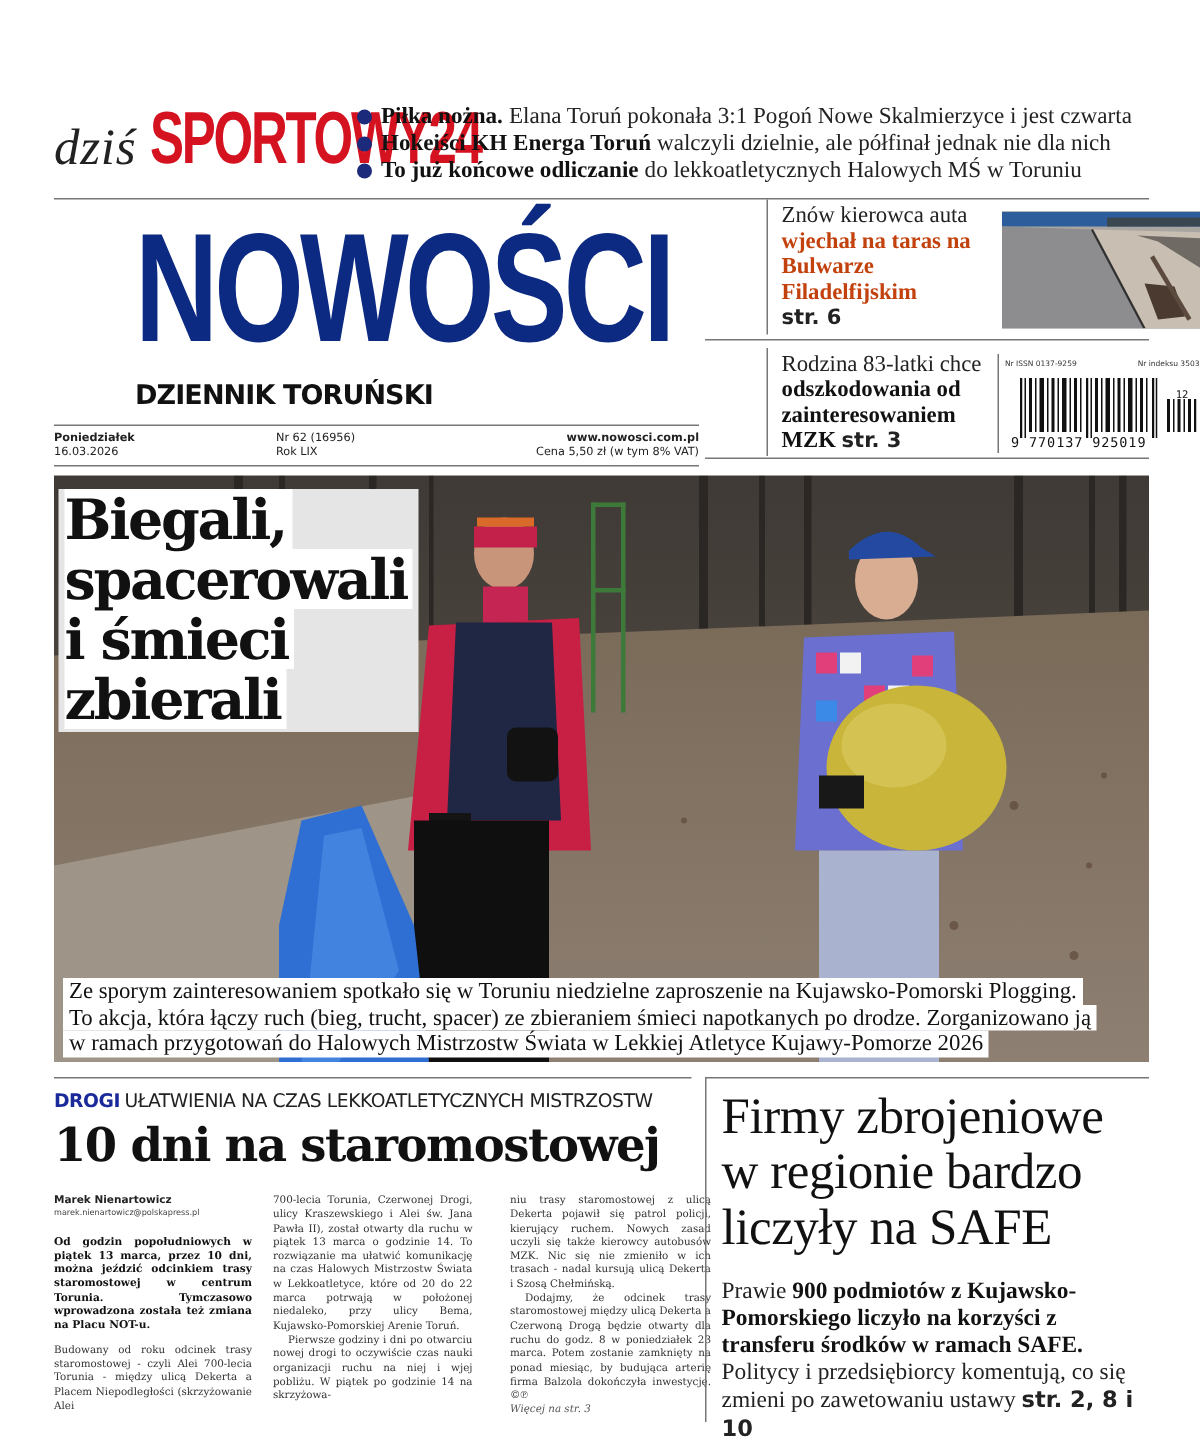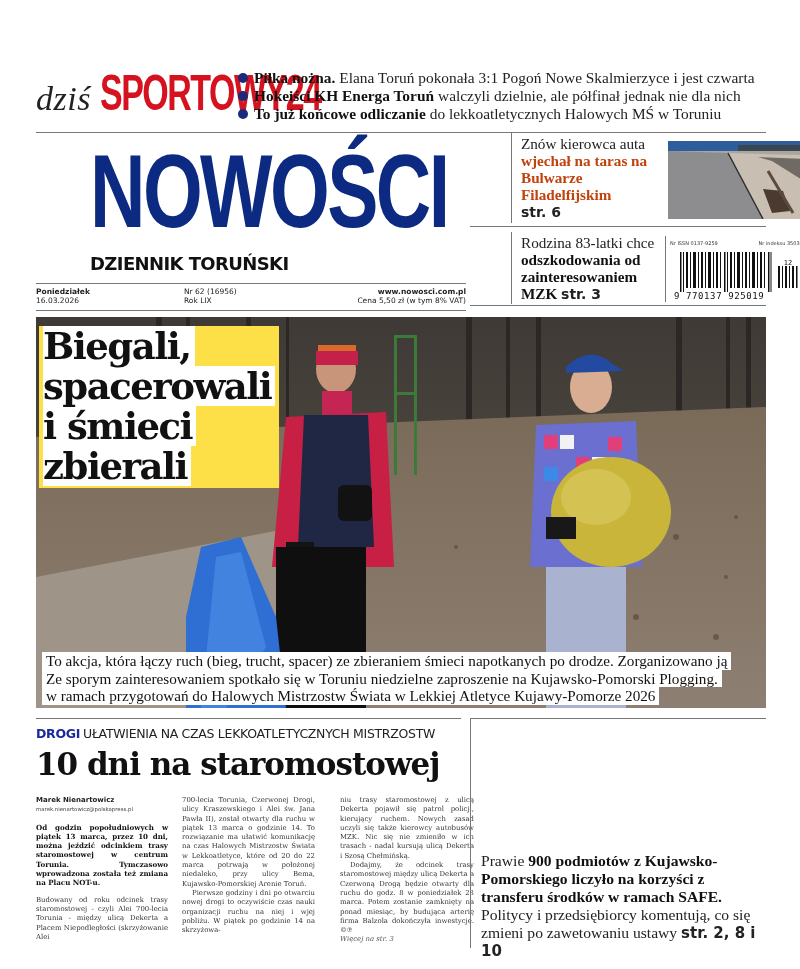--- a/index.html
+++ b/index.html
@@ -35,21 +35,21 @@
     .box2 { top: 232px; height: 72px; }
     .box2 .text { position: absolute; left: 9px; top: 2px; width: 145px; font-family: "Liberation Serif", serif; font-size: 15.2px; line-height: 17px; color: #222; }
     .box2 .text b { font-weight: 700; color: #111; }
     .barcode-area { position: absolute; left: 153px; top: 4px; width: 143px; height: 66px; border-left: 1px solid #777; }
     .bc-small { position: absolute; top: 4px; font-family: "DejaVu Sans", sans-serif; font-size: 5px; color: #333; }
     .bc-digits { position: absolute; left: 8px; top: 55px; font-family: "DejaVu Sans Mono", monospace; font-size: 9px; letter-spacing: 0.6px; color: #111; }
 
     
     .hero { position: absolute; left: 36px; top: 317px; width: 730px; height: 391px; overflow: hidden; background: #6b6155; }
     .hero svg.photo { position: absolute; left: 0; top: 0; }
-    .hero-title { position: absolute; left: 3px; top: 9px; background: #fde047; padding: 0 4px 2px 4px; font-family: "DejaVu Serif", serif; font-weight: 700; font-size: 37px; line-height: 40px; letter-spacing: -1.5px; color: #111; }
+    .hero-title { position: absolute; left: 3px; top: 9px; background: #e5e5e5; padding: 0 4px 2px 4px; font-family: "DejaVu Serif", serif; font-weight: 700; font-size: 37px; line-height: 40px; letter-spacing: -1.5px; color: #111; }
     .hero-title span { display: block; background: #fff; width: max-content; padding-right: 4px; }
     .hero-caption { position: absolute; left: 6px; top: 335px; font-family: "Liberation Serif", serif; font-size: 15.2px; line-height: 17.5px; color: #111; }
     .hero-caption span { display: block; background: #fff; width: max-content; padding: 0 4px; }
 
     
     .article { position: absolute; left: 36px; top: 718px; width: 425px; }
     .kicker { position: absolute; left: 0; top: 8px; font-family: "DejaVu Sans", sans-serif; font-size: 12.5px; letter-spacing: -0.3px; color: #222; white-space: nowrap; }
     .kicker b { color: #1b2a9a; font-weight: 700; margin-right: 3px; }
     .headline { position: absolute; left: 0; top: 28px; font-family: "DejaVu Serif", serif; font-weight: 700; font-size: 31px; letter-spacing: -1px; color: #111; white-space: nowrap; }
     .cols { position: absolute; left: 0; top: 78px; width: 425px; height: 175px; }
@@ -278,22 +278,22 @@
   </svg>
 
   <div class="hero-title">
     <span>Biegali,</span>
     <span>spacerowali</span>
     <span>i śmieci</span>
     <span>zbierali</span>
   </div>
 
   <div class="hero-caption">
+    <span>Ze sporym zainteresowaniem spotkało się w Toruniu niedzielne zaproszenie na Kujawsko-Pomorski Plogging.</span>
     <span>To akcja, która łączy ruch (bieg, trucht, spacer) ze zbieraniem śmieci napotkanych po drodze. Zorganizowano ją</span>
-    <span>Ze sporym zainteresowaniem spotkało się w Toruniu niedzielne zaproszenie na Kujawsko-Pomorski Plogging.</span>
     <span>w ramach przygotowań do Halowych Mistrzostw Świata w Lekkiej Atletyce Kujawy-Pomorze 2026</span>
   </div>
 </div>
 
 <div class="hr" style="left:36px; top:718px; width:425px;"></div>
 
 <div class="article">
   <div class="kicker">
     <b>DROGI</b><span>UŁATWIENIA NA CZAS LEKKOATLETYCZNYCH MISTRZOSTW</span>
   </div>
@@ -312,19 +312,20 @@
     <div class="col3">
       <div>niu trasy staromostowej z ulicą Dekerta pojawił się patrol policji, kierujący ruchem. Nowych zasad uczyli się także kierowcy autobusów MZK. Nic się nie zmieniło w ich trasach - nadal kursują ulicą Dekerta i Szosą Chełmińską.</div>
       <div class="indent">Dodajmy, że odcinek trasy staromostowej między ulicą Dekerta a Czerwoną Drogą będzie otwarty dla ruchu do godz. 8 w poniedziałek 23 marca. Potem zostanie zamknięty na ponad miesiąc, by budująca arterię firma Balzola dokończyła inwestycję. ©℗</div>
       <div class="more">Więcej na str. 3</div>
     </div>
   </div>
 </div>
 
 <div class="hr" style="left:470px; top:718px; width:296px;"></div>
 <div class="article2">
+  <div class="a2-title">Firmy zbrojeniowe w regionie bardzo liczyły na SAFE</div>
   <div class="a2-text">
     <span>Prawie</span>
     <b>900 podmiotów z Kujawsko-Pomorskiego liczyło na korzyści z transferu środków w ramach SAFE.</b>
     <span>Politycy i przedsiębiorcy komentują, co się zmieni po zawetowaniu ustawy</span>
     <span class="str" style="font-size:15px;">str. 2, 8 i 10</span>
   </div>
 </div>
 
 </body></html>

